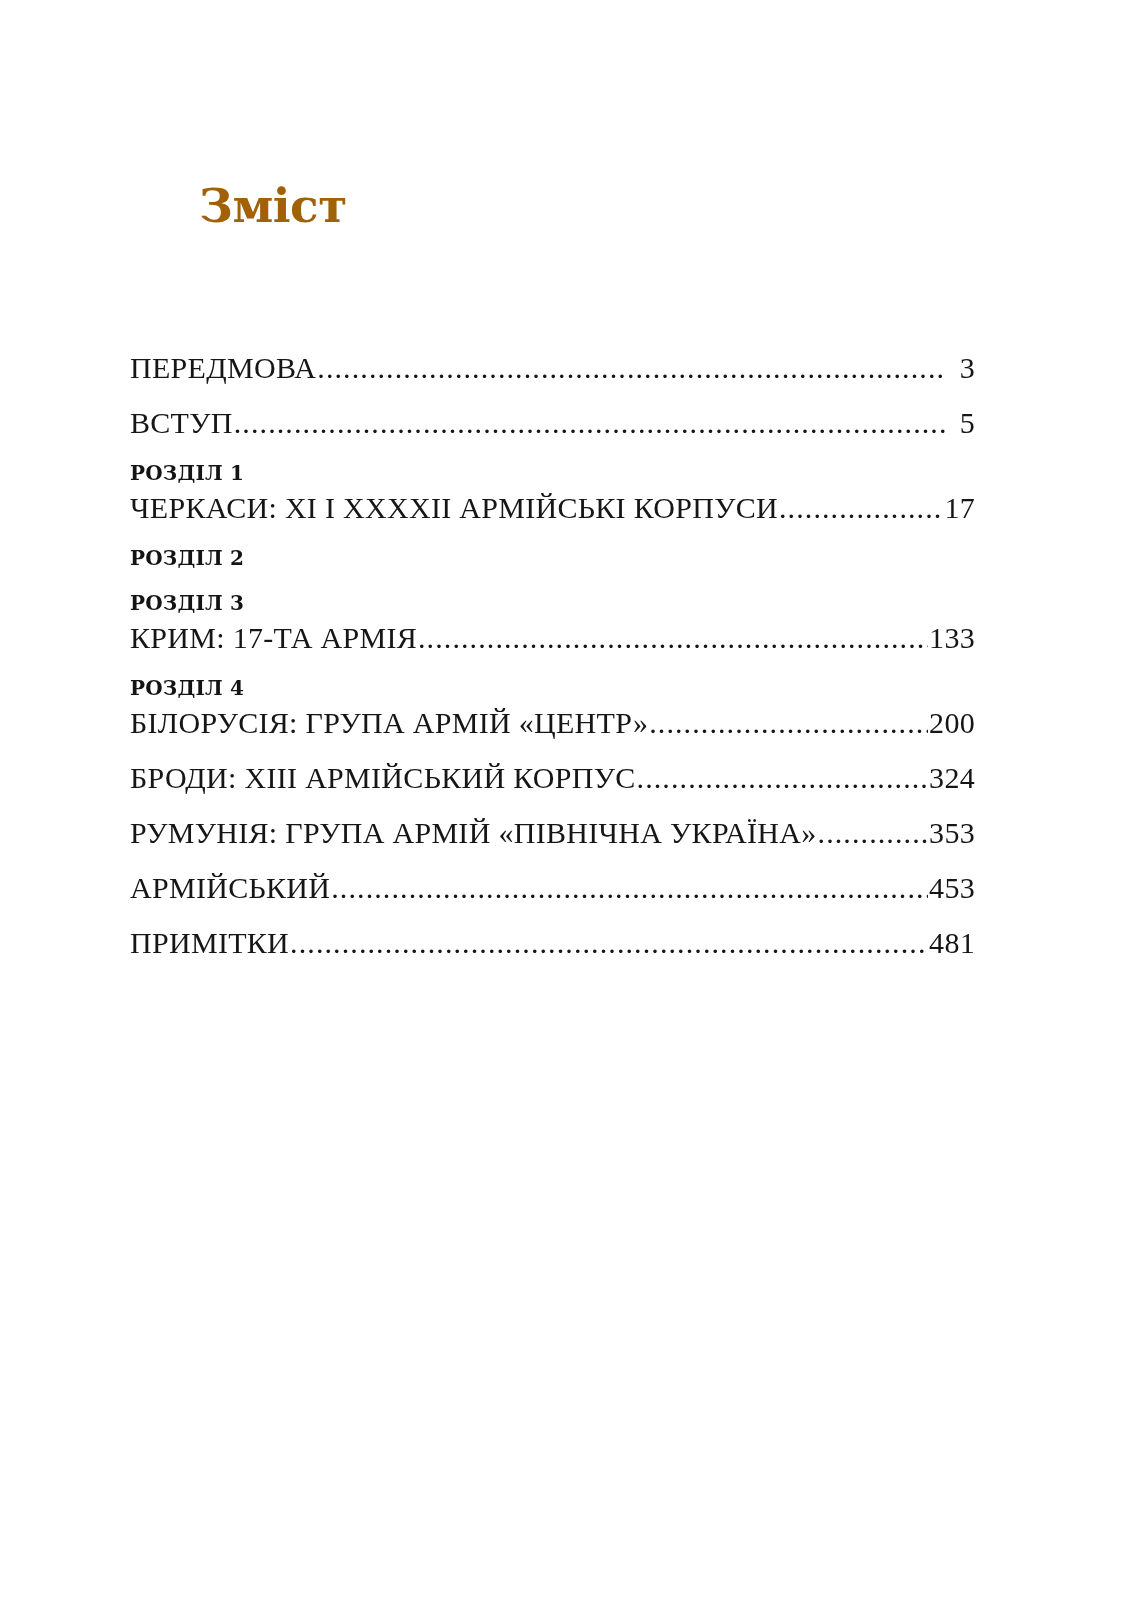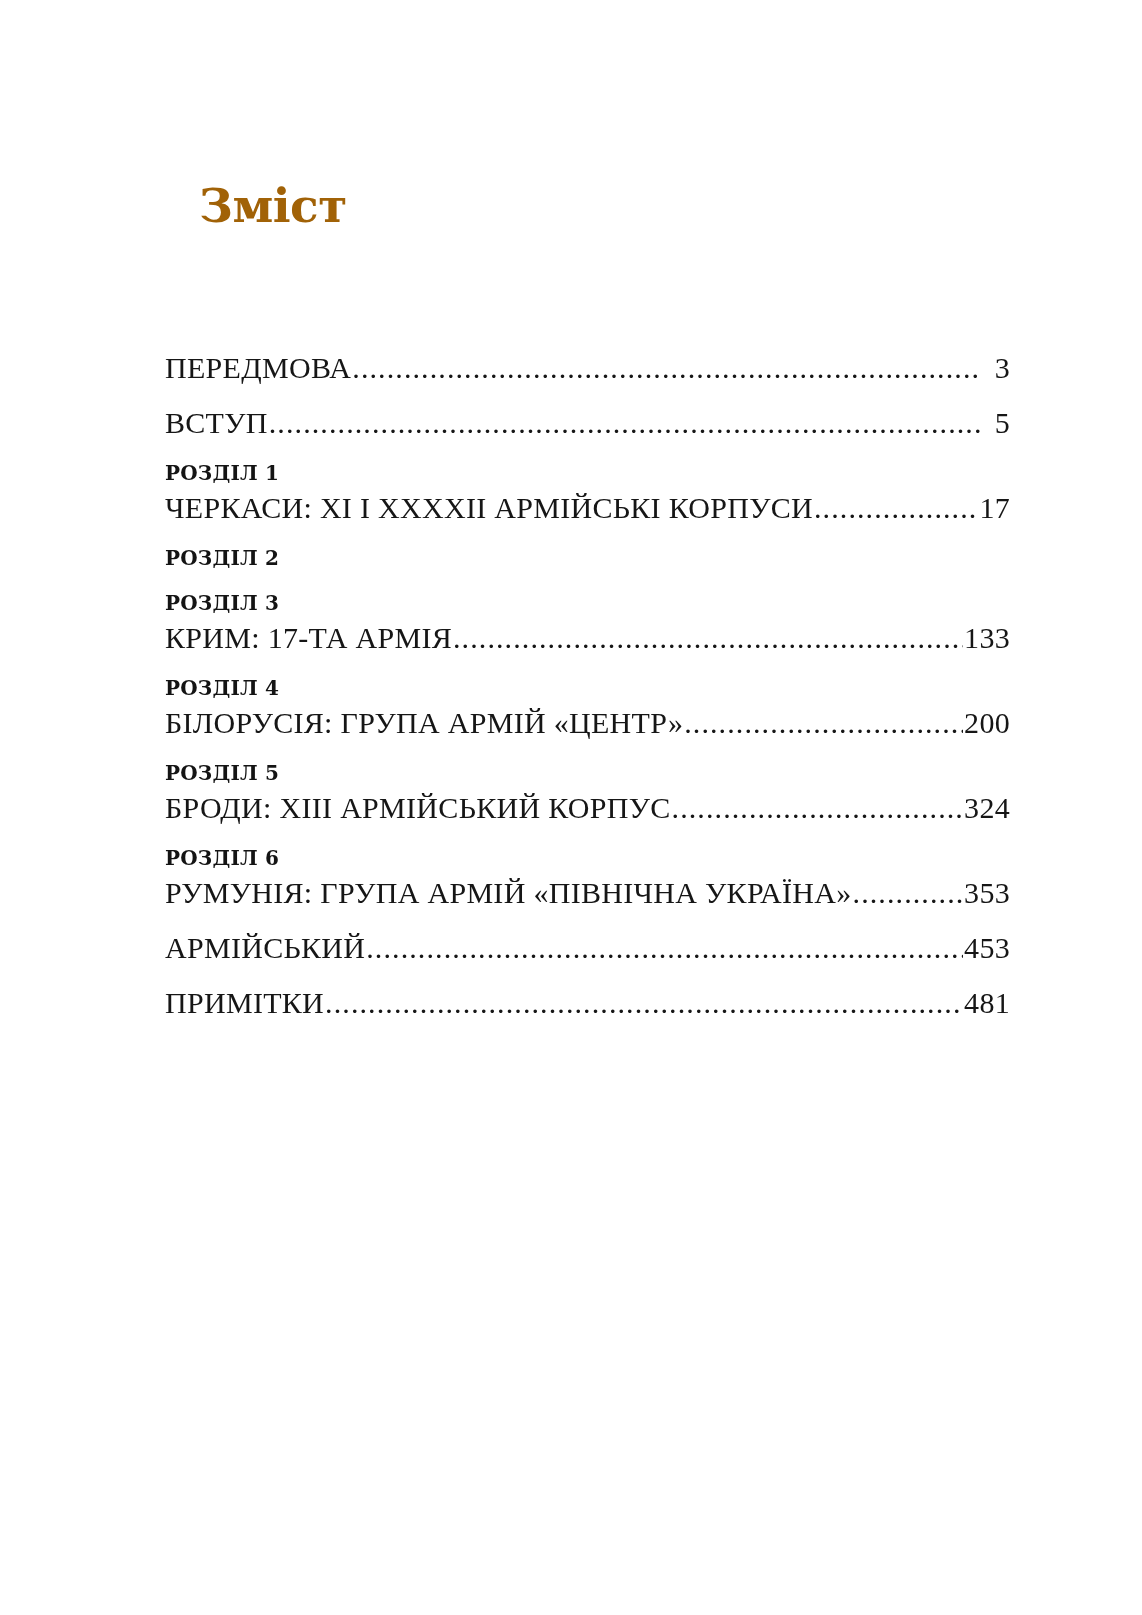--- a/index.html
+++ b/index.html
@@ -31,21 +31,20 @@
     letter-spacing: -0.5px;
     color: #a16207;
   }
 
   
   .toc {
     position: absolute;
     left: 130px;
     top: 348px;
     width: 845px;
-    margin-left: 35px;
   }
 
   
   .chapter-label {
     font-family: "DejaVu Serif", "Liberation Serif", serif;
     font-weight: 700;
     font-size: 20px;
     line-height: 30px;
     letter-spacing: 0.2px;
     color: #141414;
@@ -150,29 +149,27 @@
       </div>
       <div class="block chapter">
         <div class="chapter-label">РОЗДІЛ 4</div>
         <div class="toc-row">
           <span class="entry-title">БІЛОРУСІЯ: ГРУПА АРМІЙ «ЦЕНТР» </span>
           <span class="leader"></span>
           <span class="page-num">200</span>
         </div>
       </div>
       <div class="block chapter">
-        <div class="chapter-label">РОЗДІЛ 5</div>
         <div class="toc-row">
           <span class="entry-title">БРОДИ: XIII АРМІЙСЬКИЙ КОРПУС</span>
           <span class="leader"></span>
           <span class="page-num">324</span>
         </div>
       </div>
       <div class="block chapter">
-        <div class="chapter-label">РОЗДІЛ 6</div>
         <div class="toc-row">
           <span class="entry-title">РУМУНІЯ: ГРУПА АРМІЙ «ПІВНІЧНА УКРАЇНА»</span>
           <span class="leader"></span>
           <span class="page-num">353</span>
         </div>
       </div>
       <div class="block plain">
         <div class="toc-row">
           <span class="entry-title">АРМІЙСЬКИЙ</span>
           <span class="leader"></span>

